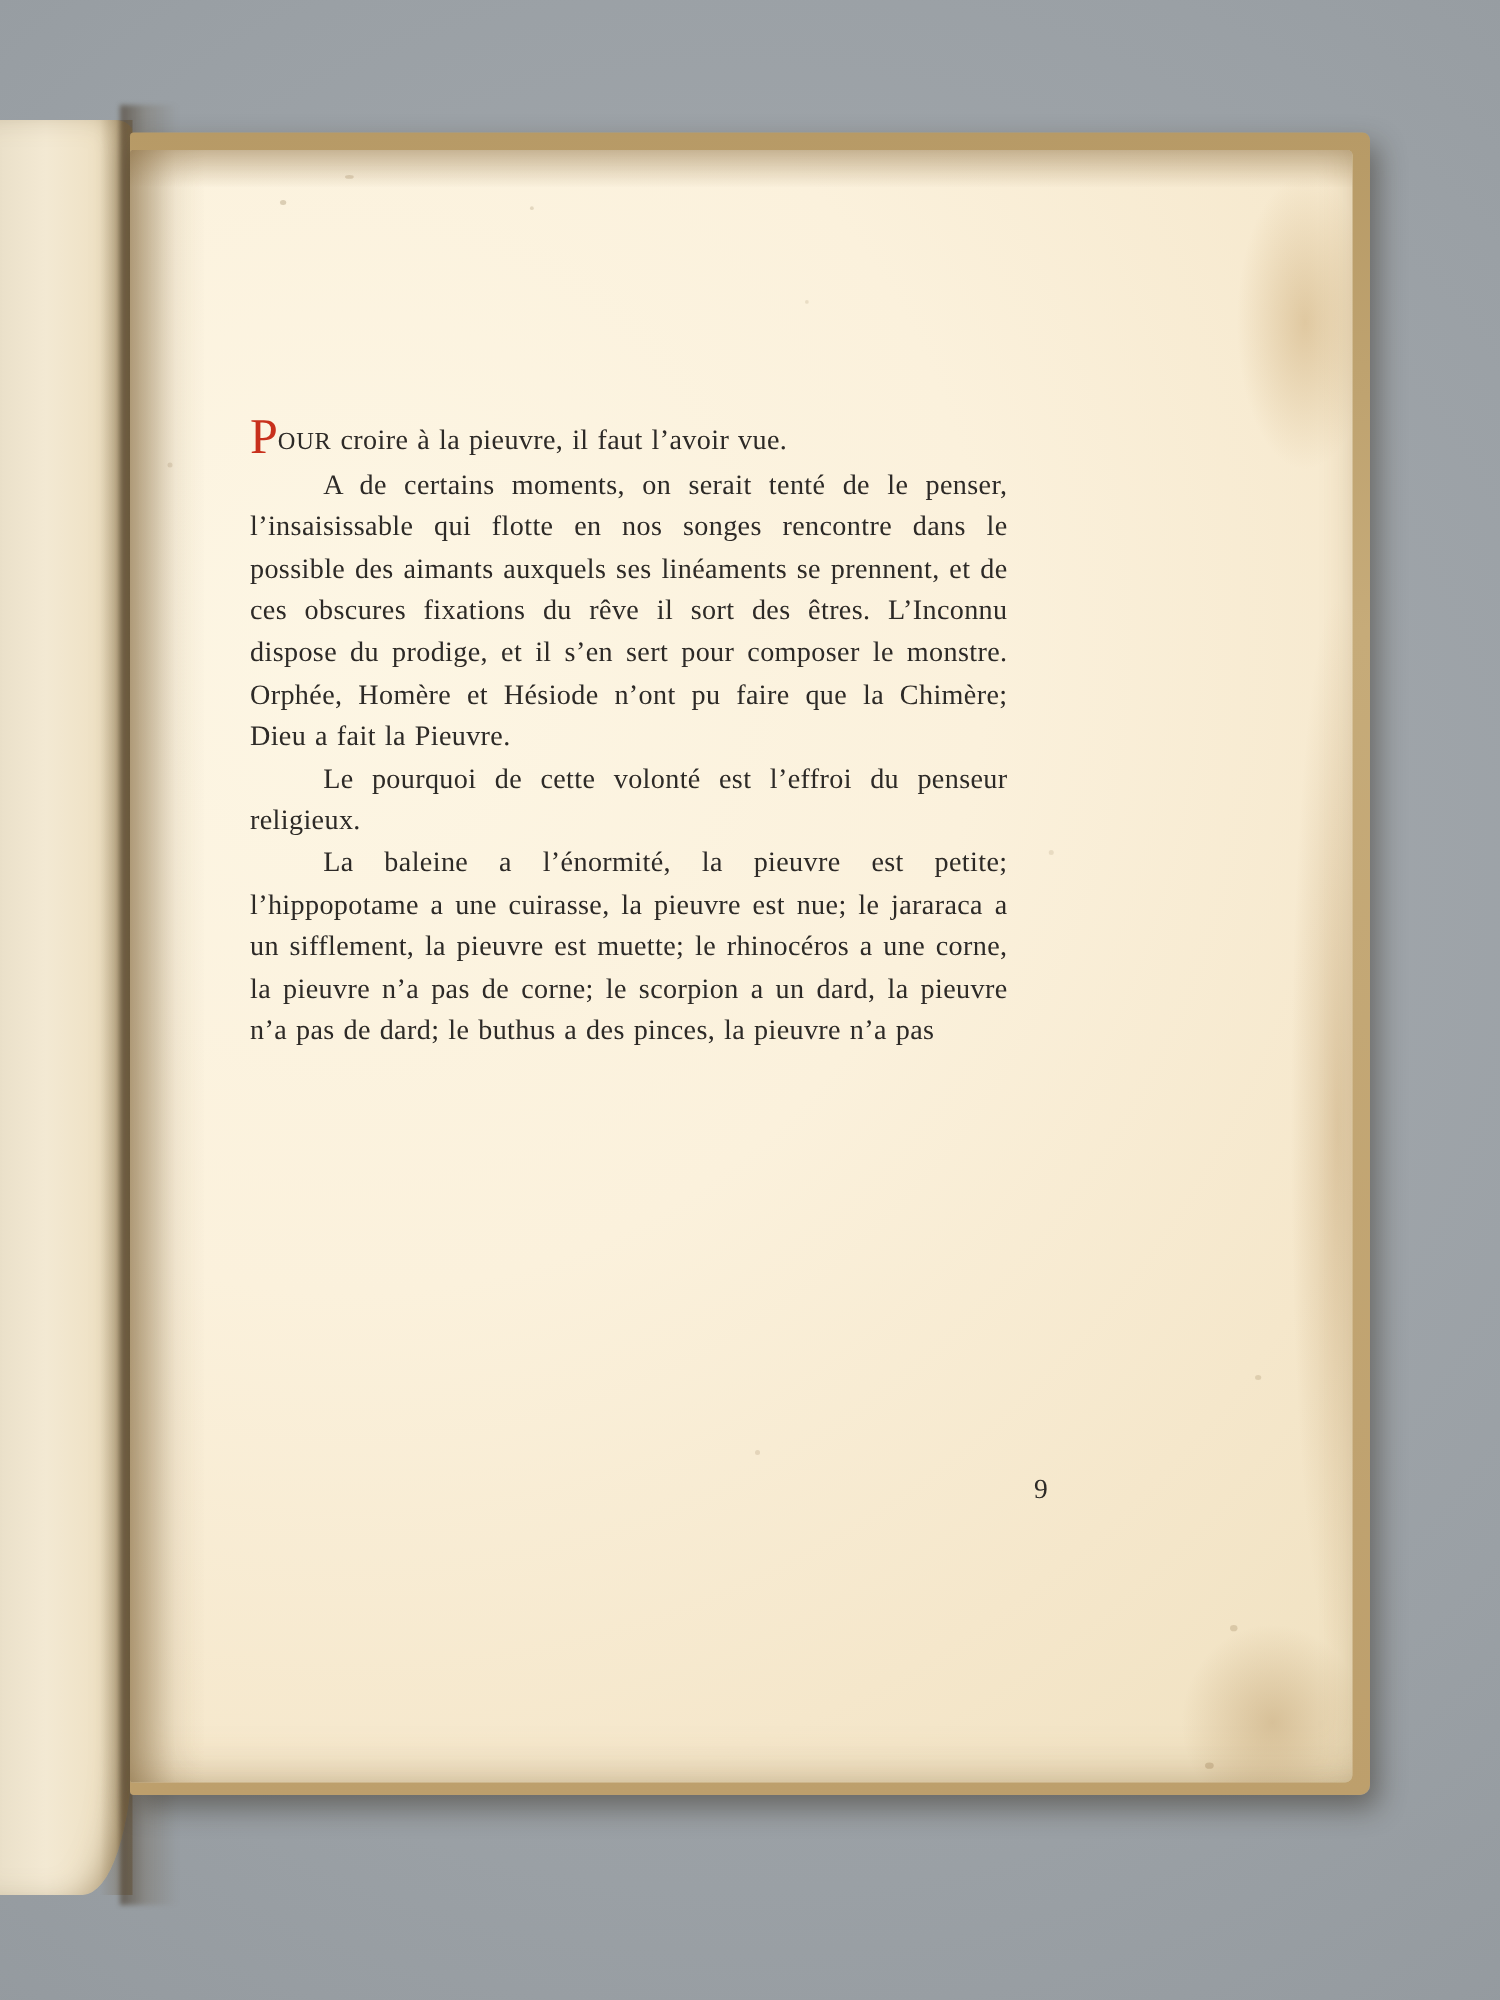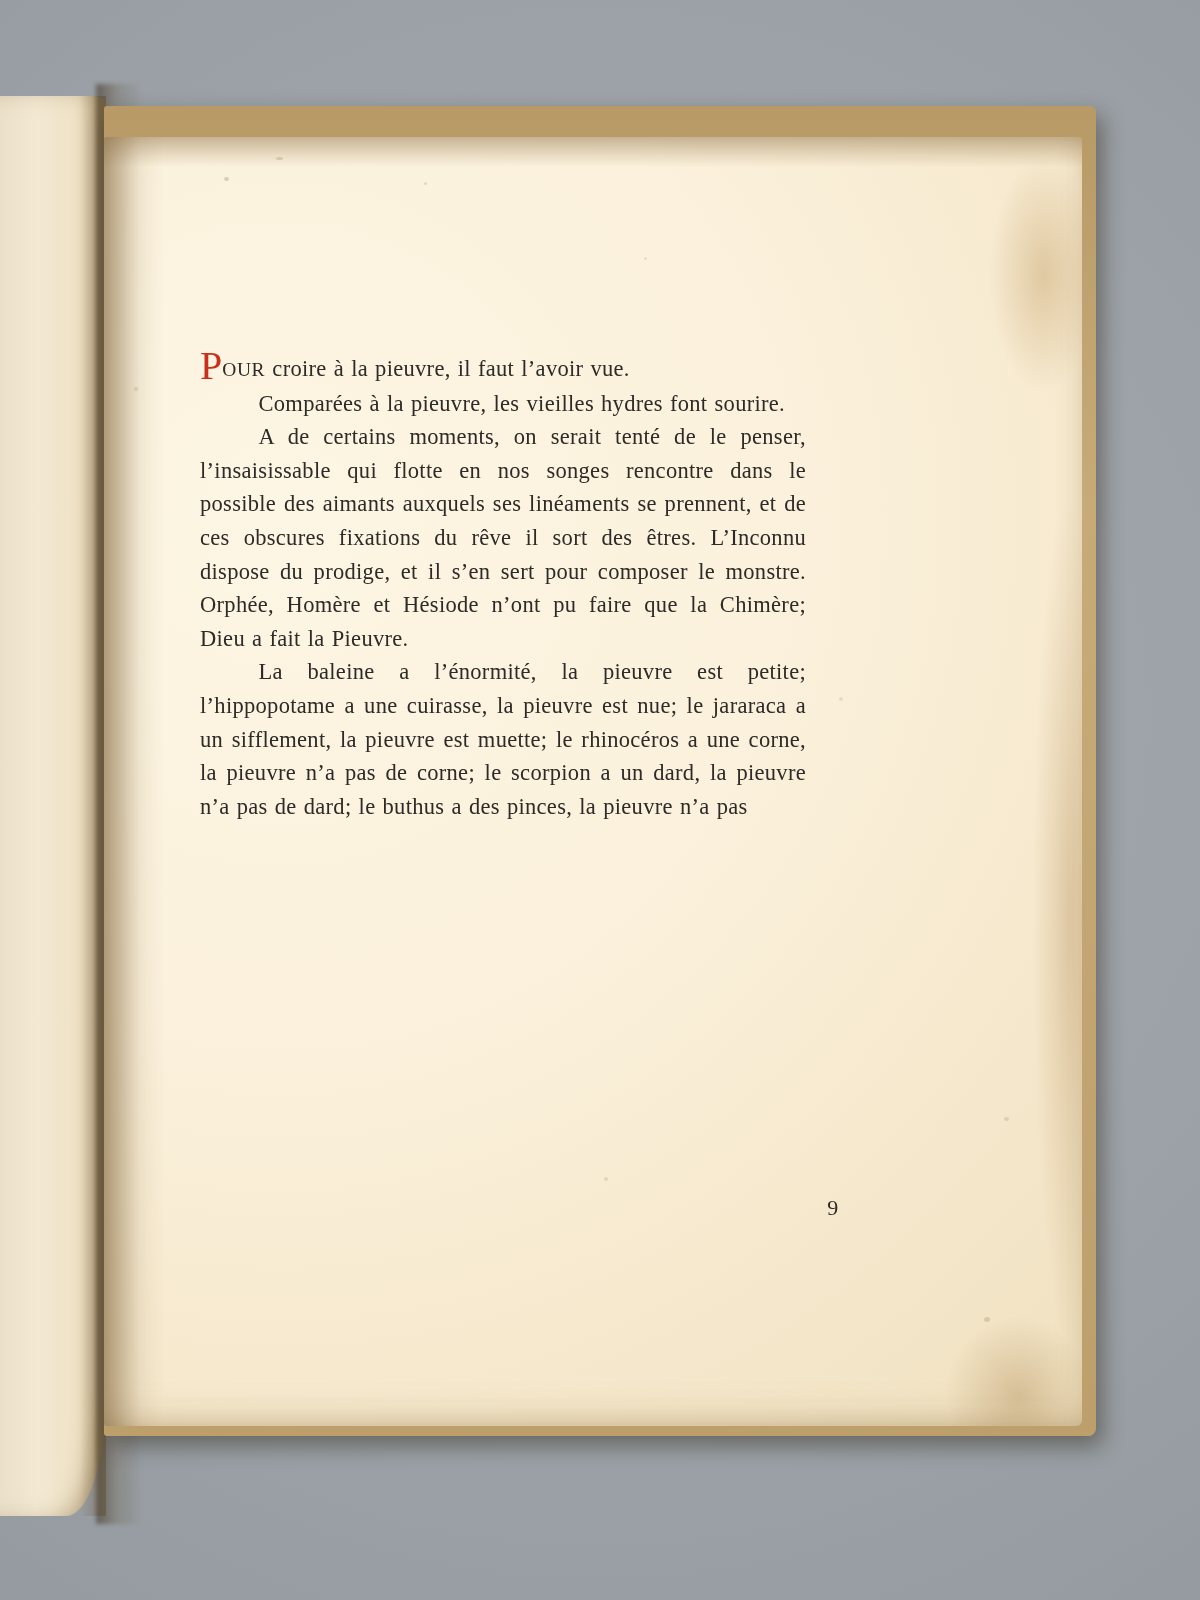--- a/index.html
+++ b/index.html
@@ -77,21 +77,20 @@
     right: 14px;
     bottom: 10px;
     background:
       radial-gradient(130% 100% at 18% 30%, #fdf6e4 0%, #fbf1dc 40%, #f5e7cb 72%, #eedfbd 100%);
     border-radius: 2px 4px 6px 2px;
     box-shadow:
       inset 30px 0 46px -26px rgba(120, 95, 55, 0.55),
       inset -10px 0 30px -16px rgba(150, 120, 70, 0.35),
       inset 0 -22px 44px -26px rgba(150, 120, 70, 0.40);
     overflow: hidden;
-    margin-top: 17px;
   }
   
   .recto::before {
     content: "";
     position: absolute;
     right: -40px;
     top: -30px;
     width: 260px;
     height: 1400px;
     background:
@@ -197,22 +196,22 @@
       <div class="speck" style="left:735px;  top:560px; width:4px;  height:4px;  opacity:.30;"></div>
       <div class="speck" style="left:500px;  top:1040px;width:4px;  height:4px;  opacity:.35;"></div>
       <div class="speck" style="left:880px;  top:1180px;width:6px;  height:5px;  opacity:.45;"></div>
       <div class="speck" style="left:900px;  top:980px; width:5px;  height:4px;  opacity:.40;"></div>
       <div class="speck" style="left:860px;  top:1290px;width:7px;  height:5px;  opacity:.50;"></div>
 
       <div class="textblock">
 
         <p class="first"><span class="dropcap">P</span><span class="smallcaps">OUR</span><span> croire à la pieuvre, il faut l’avoir vue.</span></p>
 
-        <p>Comparées à la pieuvre, les vieilles hydres font sourire.</p>
         <p>A de certains moments, on serait tenté de le penser, l’insaisissable qui flotte en nos songes rencontre dans le possible des aimants auxquels ses linéaments se prennent, et de ces obscures fixations du rêve il sort des êtres. L’Inconnu dispose du prodige, et il s’en sert pour composer le monstre. Orphée, Homère et Hésiode n’ont pu faire que la Chimère; Dieu a fait la Pieuvre.</p>
+        <p>Le pourquoi de cette volonté est l’effroi du penseur religieux.</p>
         <p>La baleine a l’énormité, la pieuvre est petite; l’hippopotame a une cuirasse, la pieuvre est nue; le jararaca a un sifflement, la pieuvre est muette; le rhinocéros a une corne, la pieuvre n’a pas de corne; le scorpion a un dard, la pieuvre n’a pas de dard; le buthus a des pinces, la pieuvre n’a pas</p>
 
       </div>
 
       <div class="folio">
         <span>9</span>
       </div>
 
     </div>
   </div>

